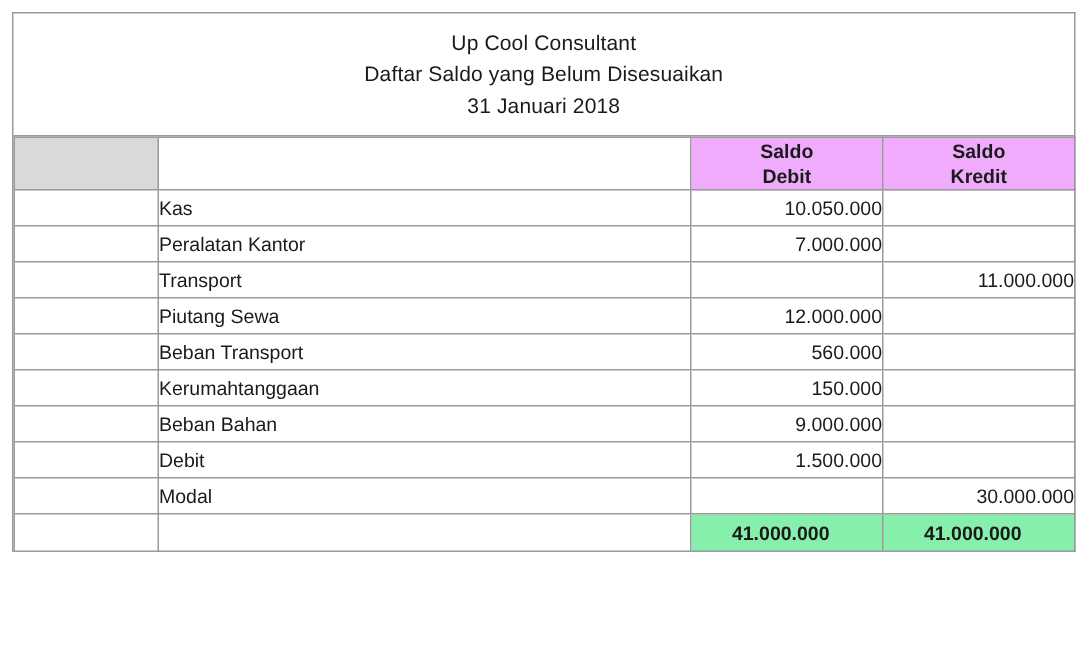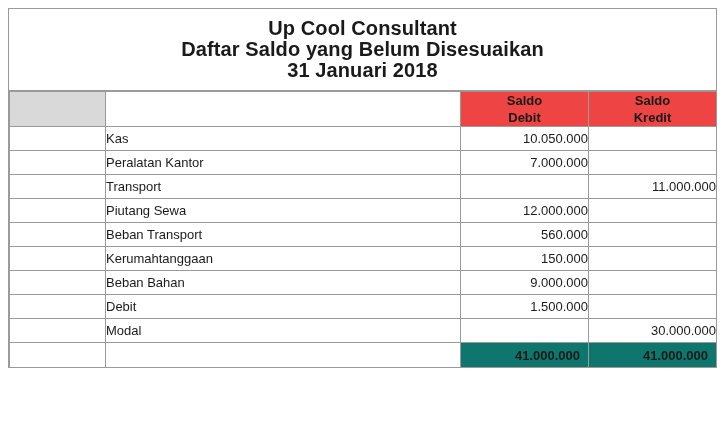--- a/index.html
+++ b/index.html
@@ -25,22 +25,22 @@
     width: 709px;
     box-sizing: border-box;
   }
   
   .title-block {
     text-align: center;
     padding: 9px 0 9px 0;
     border-bottom: 1px solid #9a9a9a;
   }
   .title-line {
-    font-weight: bold;
-    font-size: 20px;
+    font-weight: normal;
+    font-size: 14px;
     line-height: 21px;
     letter-spacing: 0.1px;
   }
   
   table.ledger {
     border-collapse: collapse;
     width: 100%;
     table-layout: fixed;
   }
   table.ledger col.c-lead   { width: 96px; }
@@ -50,21 +50,21 @@
 
   table.ledger th, table.ledger td {
     border: 1px solid #9a9a9a;
     padding: 0;
     font-size: 13px;
     height: 23px;
     vertical-align: middle;
   }
   
   .hdr td, .hdr th {
-    background: #ef4444;
+    background: #f0abfc;
     height: 52px;
     font-weight: bold;
     text-align: center;
     font-size: 13.5px;
     line-height: 17px;
   }
   .hdr .hdr-lead, .hdr .hdr-name { background: #d9d9d9; }
   .hdr .hdr-name { background: #ffffff; }
 
   
@@ -93,22 +93,22 @@
   tr.first td { border-top: 1px solid #9a9a9a; }
 
   
   tr.totals td {
     border-top: 1px solid #9a9a9a;
     border-bottom: 1px solid #9a9a9a;
     font-weight: bold;
     height: 24px;
   }
   tr.totals td.num {
-    background: #0f766e;
-    text-align: right;
+    background: #86efac;
+    text-align: center;
     padding-right: 8px;
   }
   tr.totals td.name, tr.totals td.lead-cell {
     background: #ffffff;
   }
 </style>
 </head>
 <body>
 
 <div class="sheet">

